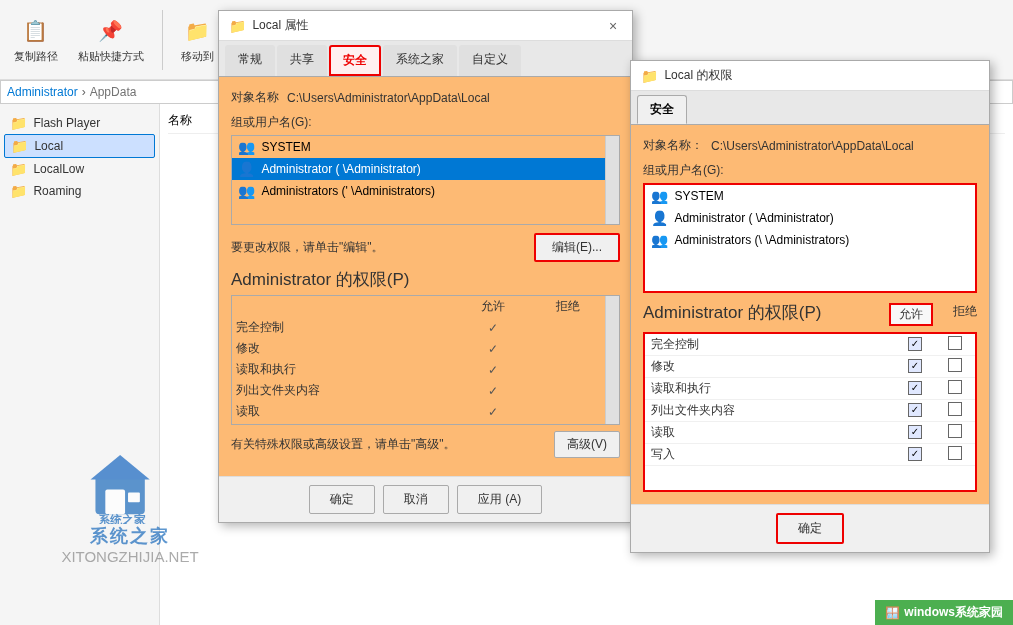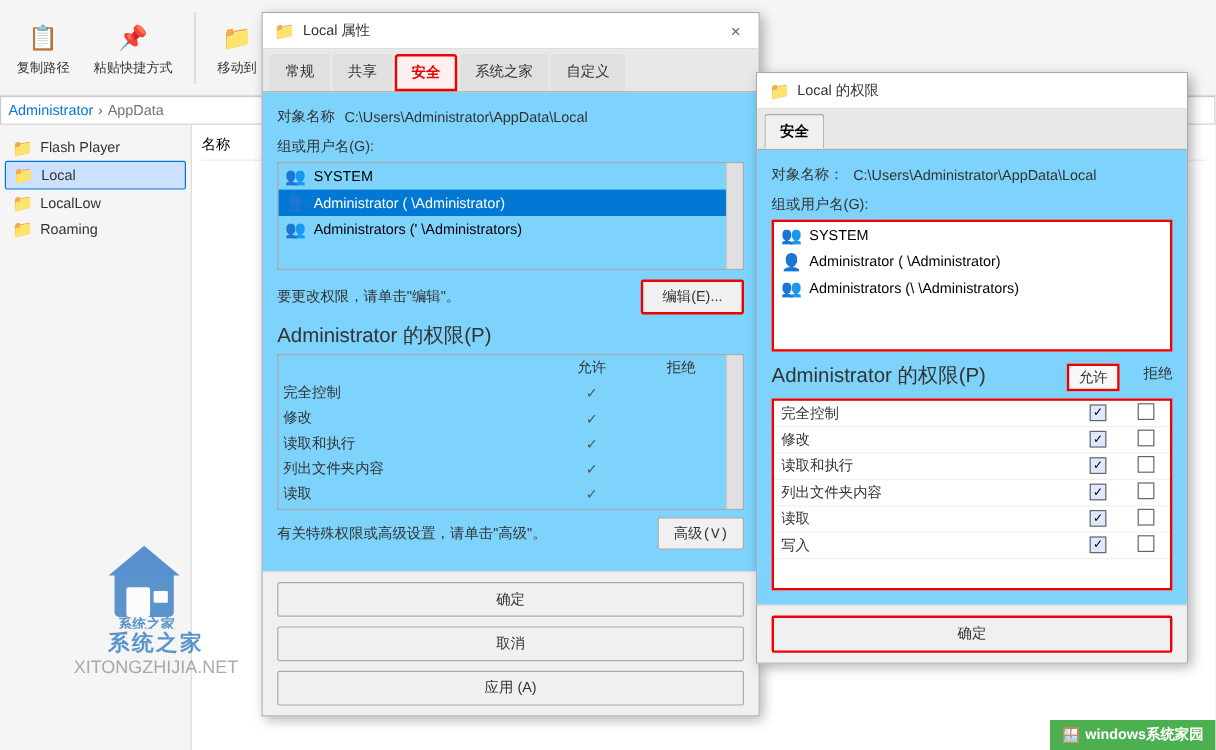--- a/index.html
+++ b/index.html
@@ -206,21 +206,21 @@
     }
 
     .tab-item.highlight {
       border: 2px solid #e00;
       color: #e00;
       background: #fff0f0;
     }
 
     .dialog-body {
       padding: 12px;
-      background: #7dd3fc;
+      background: #fdba74;
     }
 
     .form-row {
       display: flex;
       align-items: center;
       margin-bottom: 8px;
       gap: 8px;
     }
 
     .form-label {
@@ -308,31 +308,29 @@
     }
 
     .advanced-btn {
       background: #f0f0f0;
       border: 1px solid #aaa;
       padding: 4px 12px;
       cursor: pointer;
       font-size: 12px;
       color: #333;
       border-radius: 2px;
-      font-family: Liberation Mono, monospace;
     }
 
     .dialog-footer {
       display: flex;
       justify-content: center;
       gap: 8px;
       padding: 8px 12px;
       background: #f0f0f0;
       border-top: 1px solid #ddd;
-      flex-direction: column;
     }
 
     .footer-btn {
       background: #f0f0f0;
       border: 1px solid #aaa;
       padding: 5px 20px;
       cursor: pointer;
       font-size: 12px;
       color: #333;
       border-radius: 2px;

